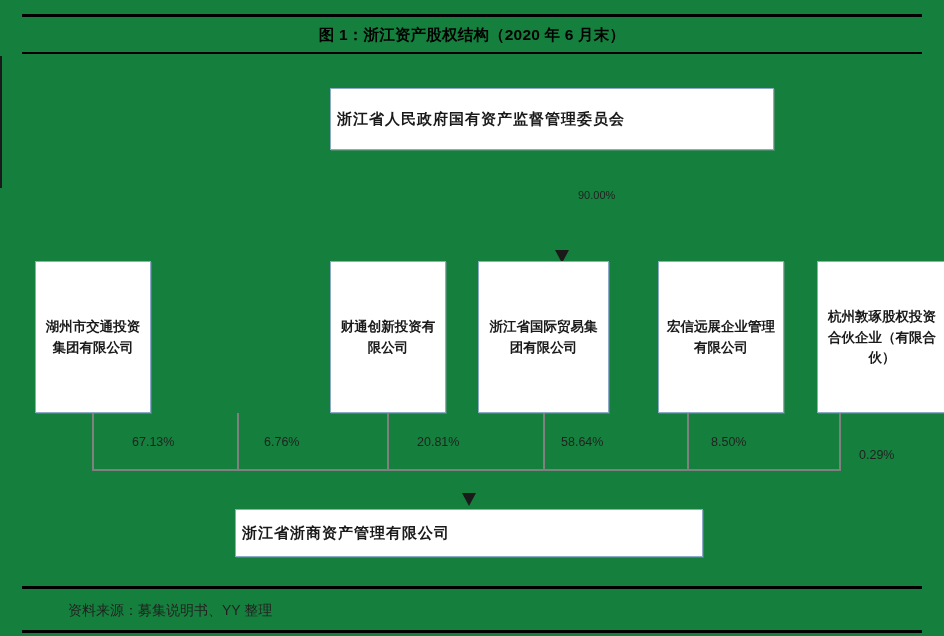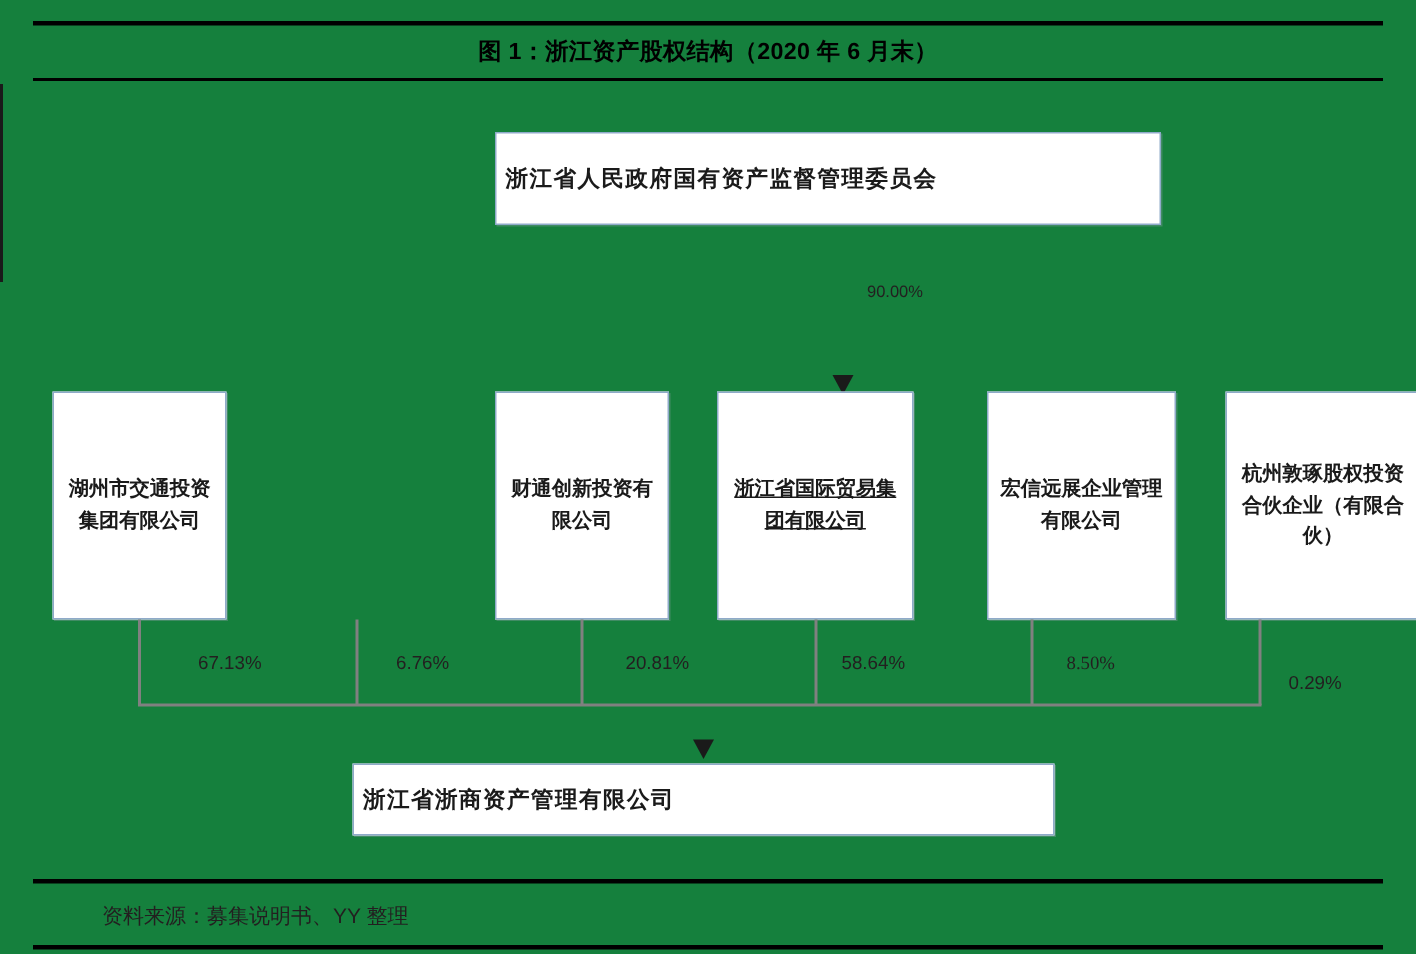--- a/index.html
+++ b/index.html
@@ -95,21 +95,21 @@
 
   .node-mid {
     top: 205px;
     height: 152px;
     font-size: 13.5px;
     line-height: 1.52;
   }
   #node-huzhou   { left: 35px;  width: 116px; }
   #node-guoxin   { left: 180px; width: 116px; }
   #node-caitong  { left: 330px; width: 116px; }
-  #node-trade    { left: 478px; width: 131px; text-decoration: underline; }
+  #node-trade    { left: 478px; width: 131px; }
   #node-hongxin  { left: 625px; width: 126px; margin-left: 33px; }
   #node-dunzhuo  { left: 775px; width: 130px; margin-left: 42px; }
 
   #node-zheshang {
     left: 235px; top: 453px;
     width: 468px; height: 48px;
     font-size: 15px;
     letter-spacing: 1px;
   }
 
@@ -177,21 +177,21 @@
   .pct {
     position: absolute;
     font-size: 12.5px;
     color: #231f20;
     white-space: nowrap;
   }
   #pct-1 { left: 132px; top: 379px; }
   #pct-2 { left: 264px; top: 379px; }
   #pct-3 { left: 417px; top: 379px; }
   #pct-4 { left: 561px; top: 379px; }
-  #pct-5 { left: 711px; top: 379px; font-family: Liberation Serif, serif; }
+  #pct-5 { left: 711px; top: 379px; }
   #pct-6 { left: 859px; top: 392px; }
 </style>
 </head>
 <body>
 
 <div id="page">
 
   <div class="rule-black" id="rule-top"></div>
   <div class="rule-black" id="rule-title-bottom"></div>
 

